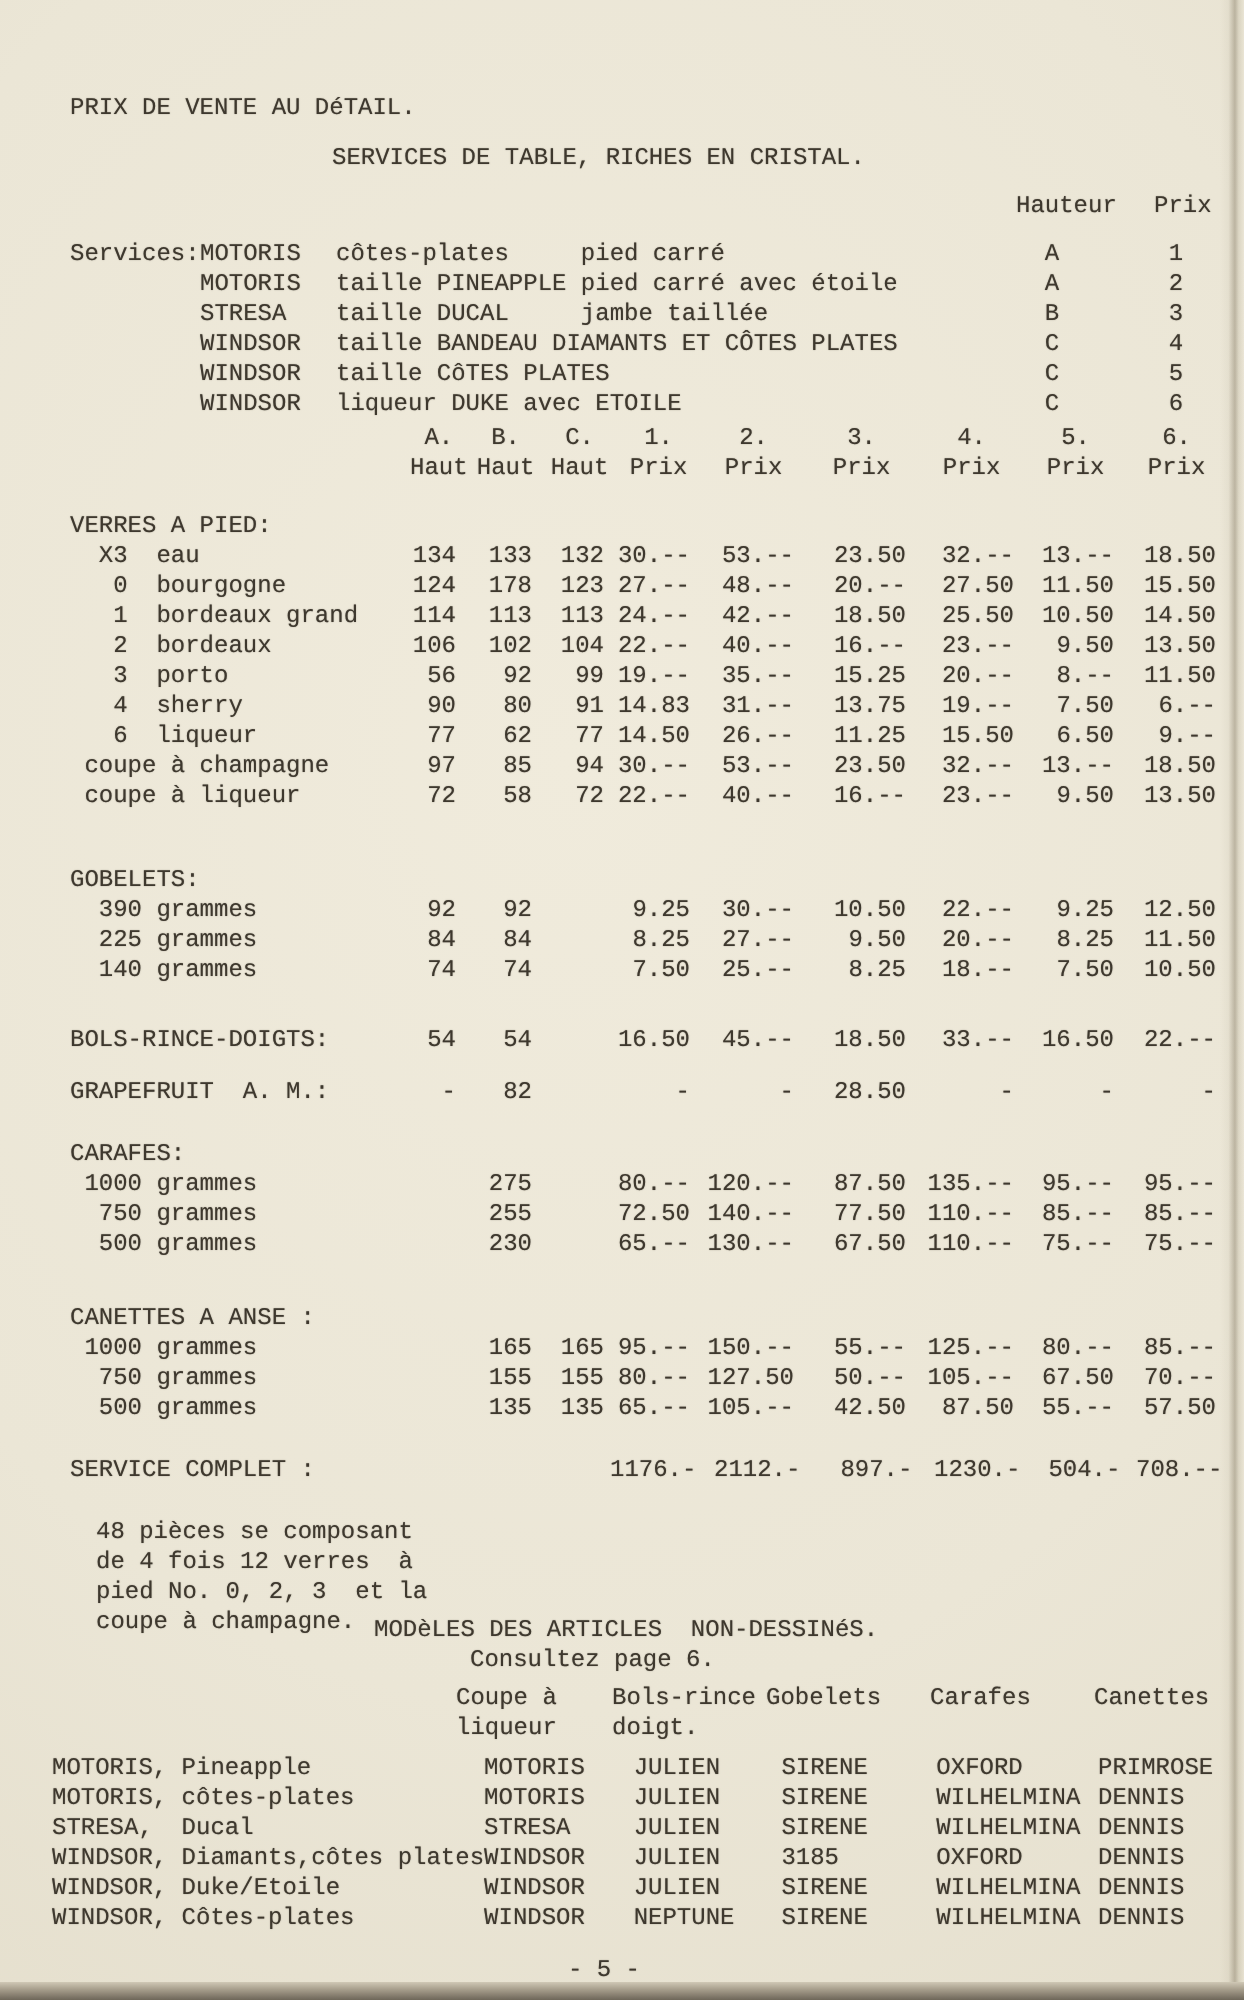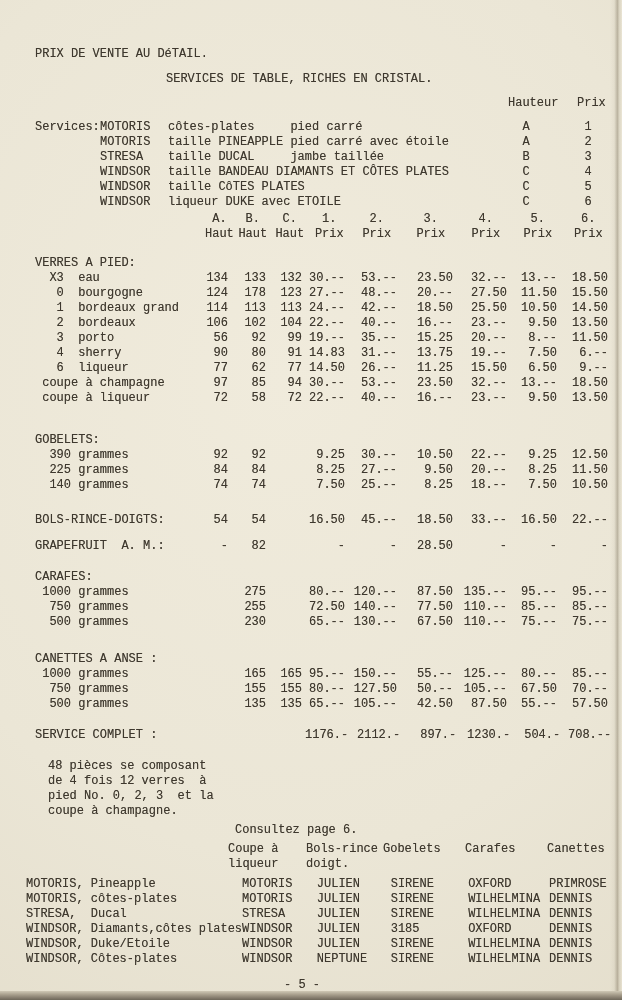--- a/index.html
+++ b/index.html
@@ -546,20 +546,21 @@
     </table>
   </div>
   <div class="sec" style="left:48px;top:743px;margin-top:16px;">
 
   <div class="sec-title">48 pièces se composant</div>
       <div class="sec-title">de 4 fois 12 verres  à</div>
       <div class="sec-title">pied No. 0, 2, 3  et la</div>
       <div class="sec-title">coupe à champagne.</div>
     </div>
 
+  <div class="line" style="left:187px;top:808px;">MODèLES DES ARTICLES  NON-DESSINéS.</div>
   <div class="line" style="left:235px;top:823px;">Consultez page 6.</div>
 
   <div class="sec" style="left:26px;top:842px;">
     <table>
       <colgroup>
           <col style="width:202px">
           <col style="width:78px">
           <col style="width:77px">
           <col style="width:82px">
           <col style="width:82px">

